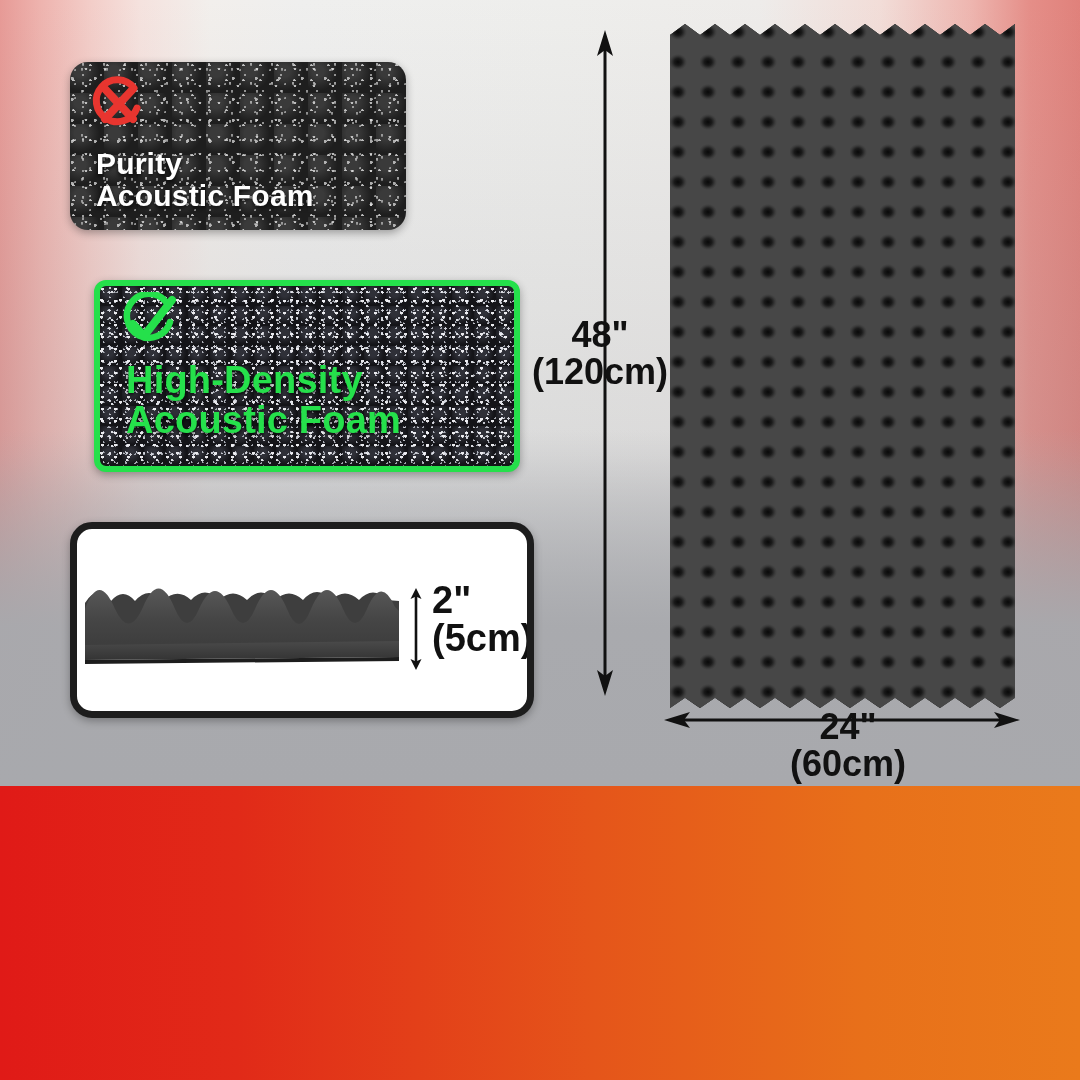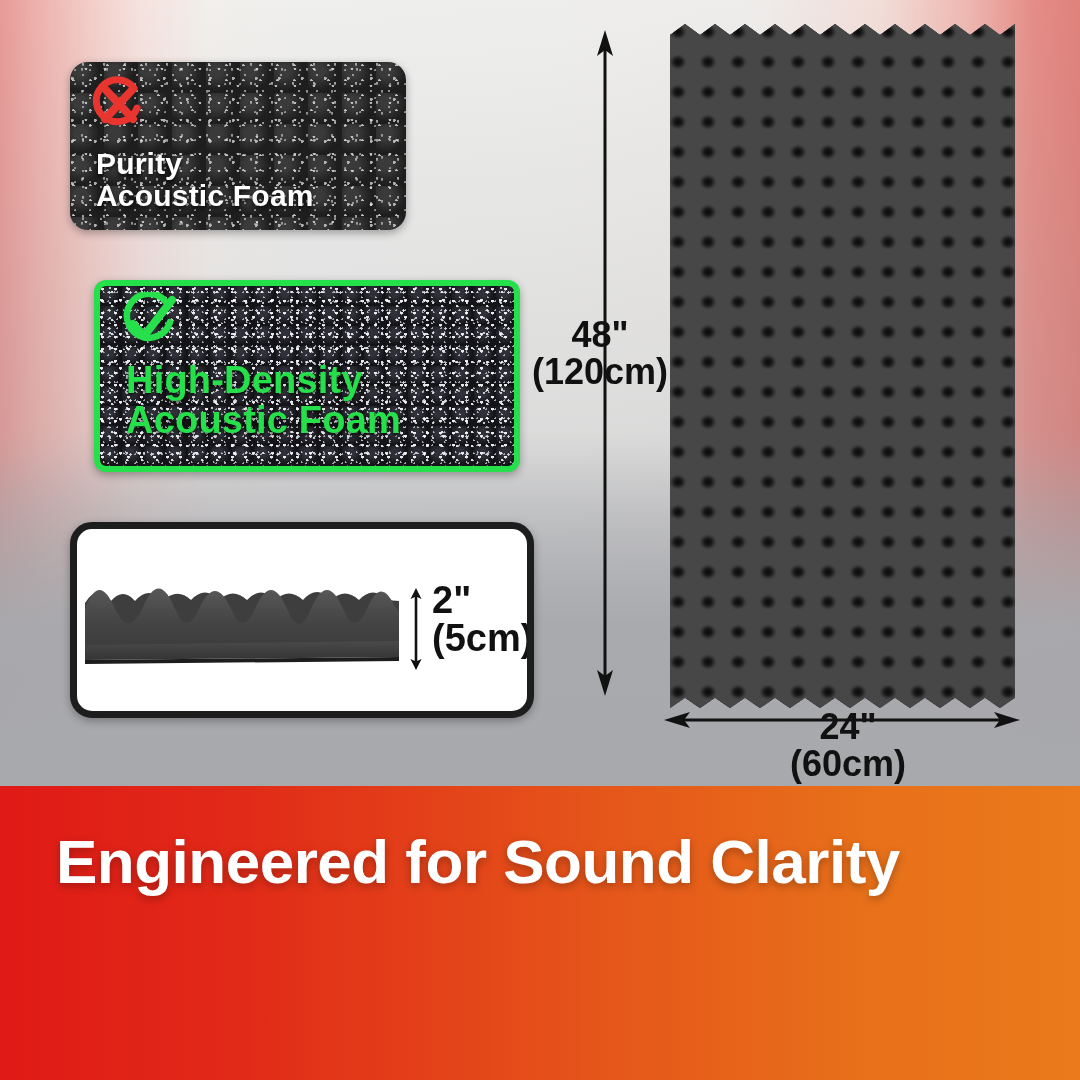--- a/index.html
+++ b/index.html
@@ -245,16 +245,15 @@
   <svg style="position:absolute;left:664px;top:708px;" width="356" height="24" viewBox="0 0 356 24">
     <line x1="10" y1="12" x2="346" y2="12" stroke="#111" stroke-width="3"></line>
     <path d="M0 12 L26 4 L20 12 L26 20 Z" fill="#111"></path>
     <path d="M356 12 L330 4 L336 12 L330 20 Z" fill="#111"></path>
   </svg>
 
   <div class="dim-text dim-h">24"
 (60cm)</div>
 
   <div class="banner">
-    <div class="banner-title">Engineered for Sound Clarity</div>
   </div>
 
 </div>
 
 </body></html>

